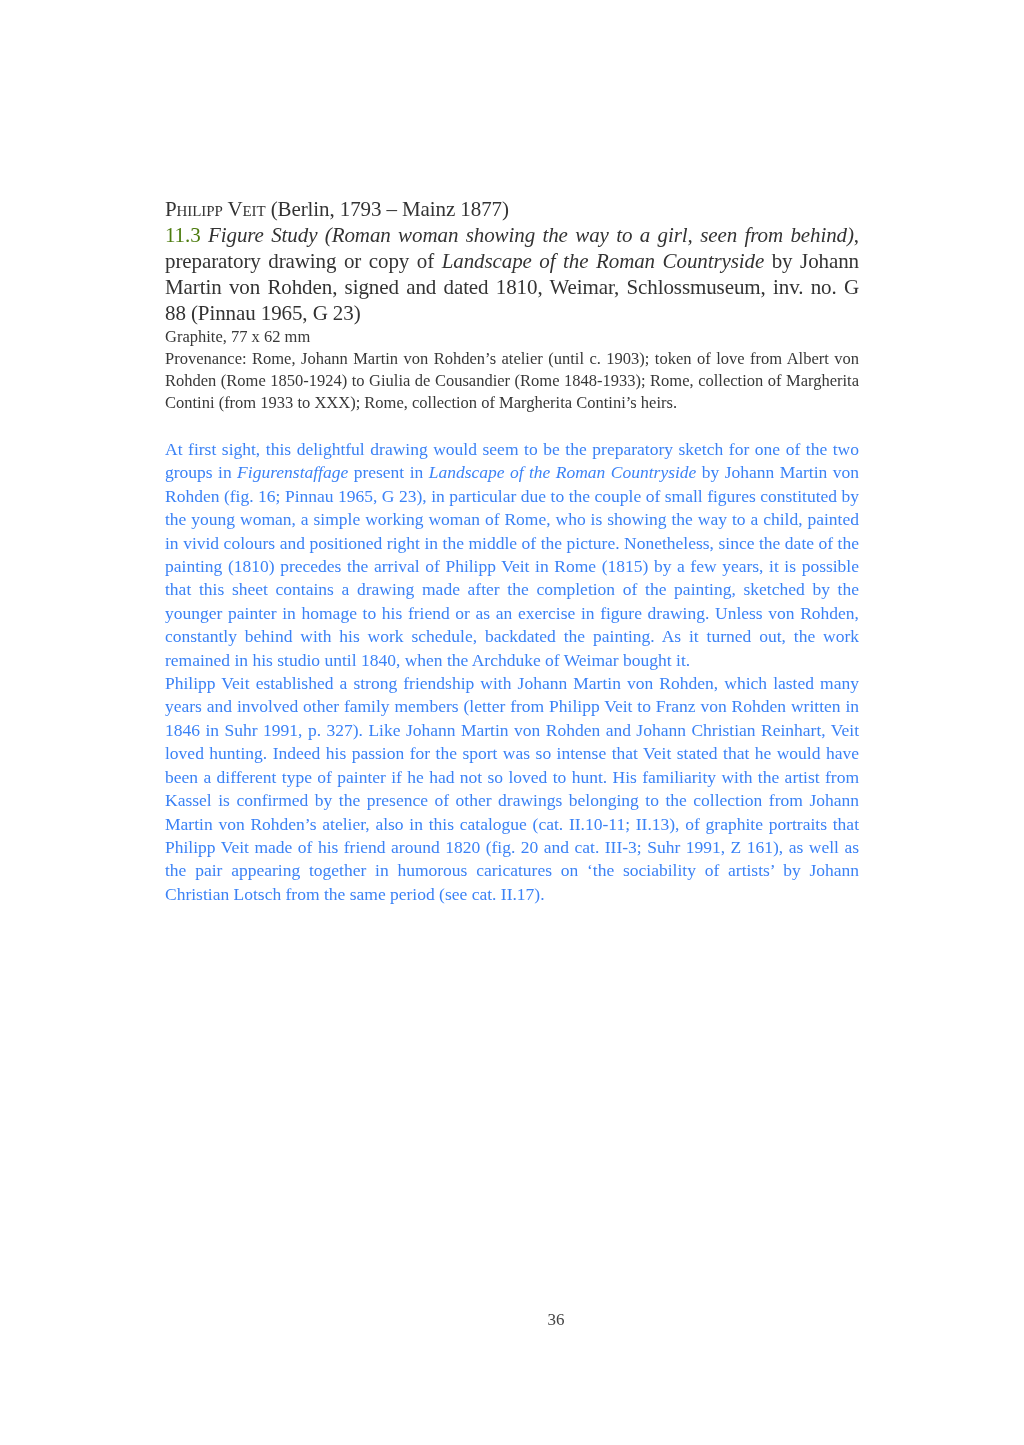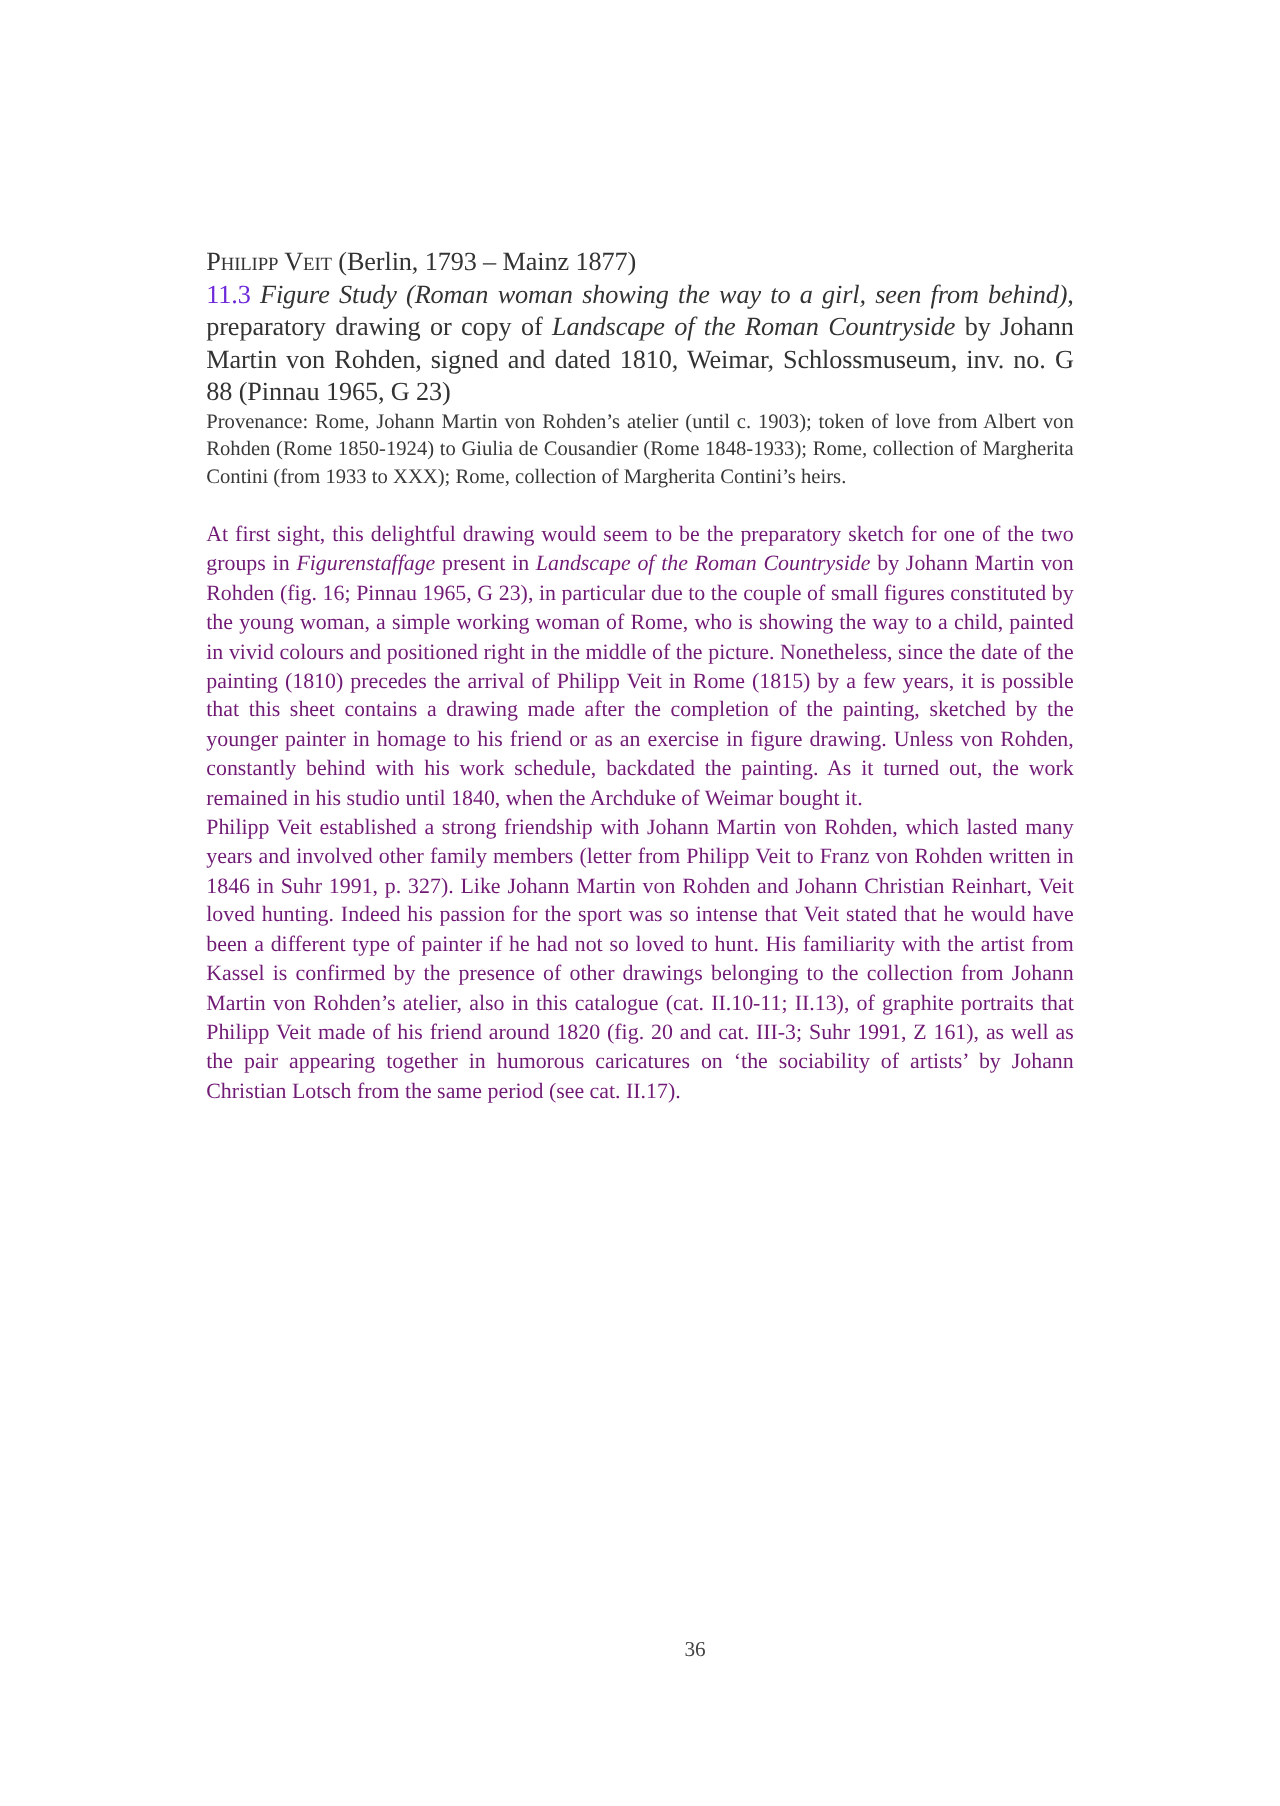--- a/index.html
+++ b/index.html
@@ -19,42 +19,42 @@
       margin-top: 16px;
     }
     .heading {
       font-size: 21px;
       line-height: 26px;
       color: #333;
       text-align: justify;
       letter-spacing: -0.1px;
     }
     .sc { font-variant: small-caps; }
-    .catno { color: #6d28d9; }
+    .catno { color: #4d7c0f; }
     .italic { font-style: italic; }
     .heading .line { display: block; }
     .meta {
       font-size: 16.5px;
       line-height: 22px;
       color: #383838;
       margin-top: 0px;
     }
     .meta .line { display: block; }
     .prov {
       font-size: 16.5px;
       line-height: 22px;
       text-align: justify;
       color: #383838;
     }
     .body {
       margin-top: 24px;
       font-size: 17.5px;
       line-height: 23.4px;
       text-align: justify;
-      color: #701a75;
+      color: #3b82f6;
     }
     .body p { margin: 0; }
     .page-number {
       position: absolute;
       left: 0;
       width: 1024px;
       top: 1310px;
       text-align: center;
       font-size: 17px;
       color: #444;
@@ -66,20 +66,21 @@
 
 <div class="page">
   <div class="heading">
     <span class="line">
       <span class="sc">Philipp Veit</span><span> (Berlin, 1793 – Mainz 1877)</span>
     </span>
     <span><span class="catno">11.3</span> <span class="italic">Figure Study (Roman woman showing the way to a girl, seen from behind)</span><span>, preparatory drawing or copy of </span><span class="italic">Landscape of the Roman Countryside</span><span> by Johann Martin von Rohden, signed and dated 1810, Weimar, Schlossmuseum, inv. no. G 88 (Pinnau 1965, G 23)</span></span>
   </div>
 
   <div class="meta">
+    <span class="line">Graphite, 77 x 62 mm</span>
     <div class="prov">Provenance: Rome, Johann Martin von Rohden’s atelier (until c. 1903); token of love from Albert von Rohden (Rome 1850-1924) to Giulia de Cousandier (Rome 1848-1933); Rome, collection of Margherita Contini (from 1933 to XXX); Rome, collection of Margherita Contini’s heirs.</div>
   </div>
 
   <div class="body">
     <p><span>At first sight, this delightful drawing would seem to be the preparatory sketch for one of the two groups in </span><span class="italic">Figurenstaffage</span><span> present in </span><span class="italic">Landscape of the Roman Countryside</span><span> by Johann Martin von Rohden (fig. 16; Pinnau 1965, G 23), in particular due to the couple of small figures constituted by the young woman, a simple working woman of Rome, who is showing the way to a child, painted in vivid colours and positioned right in the middle of the picture. Nonetheless, since the date of the painting (1810) precedes the arrival of Philipp Veit in Rome (1815) by a few years, it is possible that this sheet contains a drawing made after the completion of the painting, sketched by the younger painter in homage to his friend or as an exercise in figure drawing. Unless von Rohden, constantly behind with his work schedule, backdated the painting. As it turned out, the work remained in his studio until 1840, when the Archduke of Weimar bought it.</span></p>
     <p>Philipp Veit established a strong friendship with Johann Martin von Rohden, which lasted many years and involved other family members (letter from Philipp Veit to Franz von Rohden written in 1846 in Suhr 1991, p. 327). Like Johann Martin von Rohden and Johann Christian Reinhart, Veit loved hunting. Indeed his passion for the sport was so intense that Veit stated that he would have been a different type of painter if he had not so loved to hunt. His familiarity with the artist from Kassel is confirmed by the presence of other drawings belonging to the collection from Johann Martin von Rohden’s atelier, also in this catalogue (cat. II.10-11; II.13), of graphite portraits that Philipp Veit made of his friend around 1820 (fig. 20 and cat. III-3; Suhr 1991, Z 161), as well as the pair appearing together in humorous caricatures on ‘the sociability of artists’ by Johann Christian Lotsch from the same period (see cat. II.17).</p>
   </div>
 </div>
 
 <div class="page-number">36</div>

